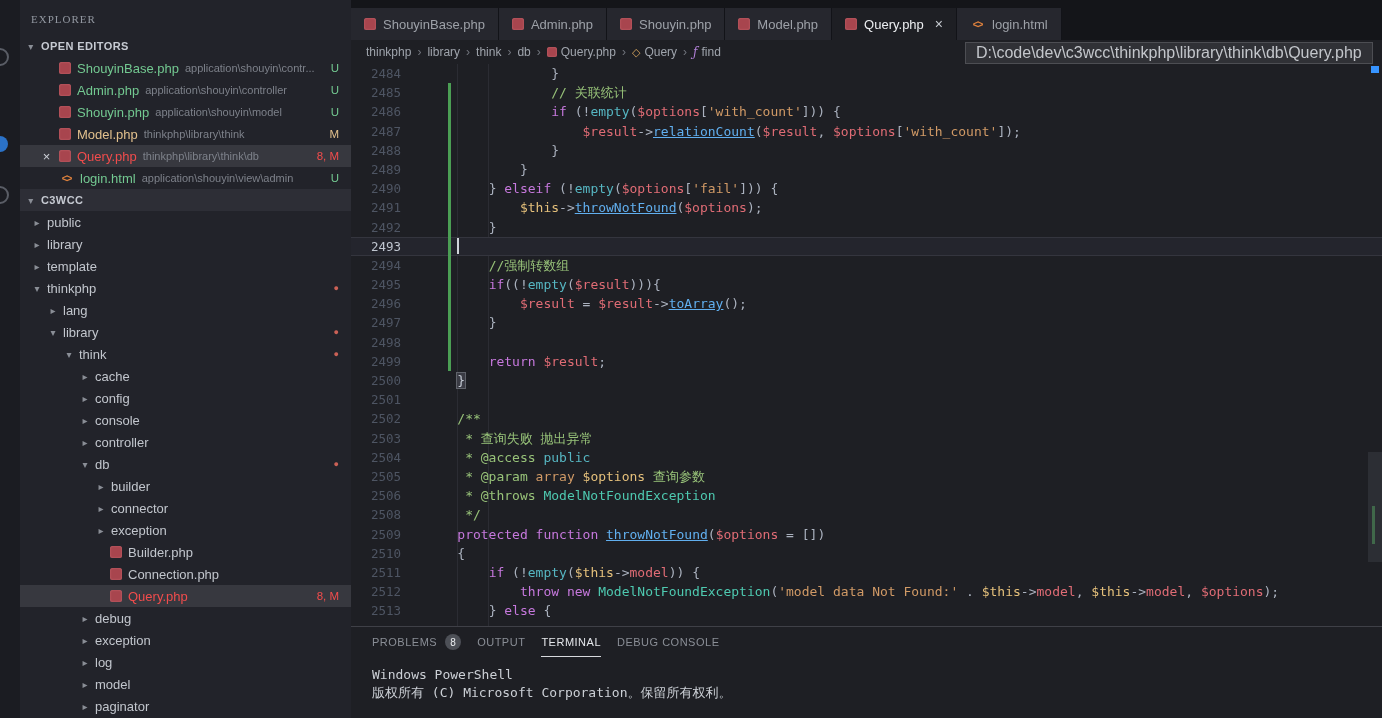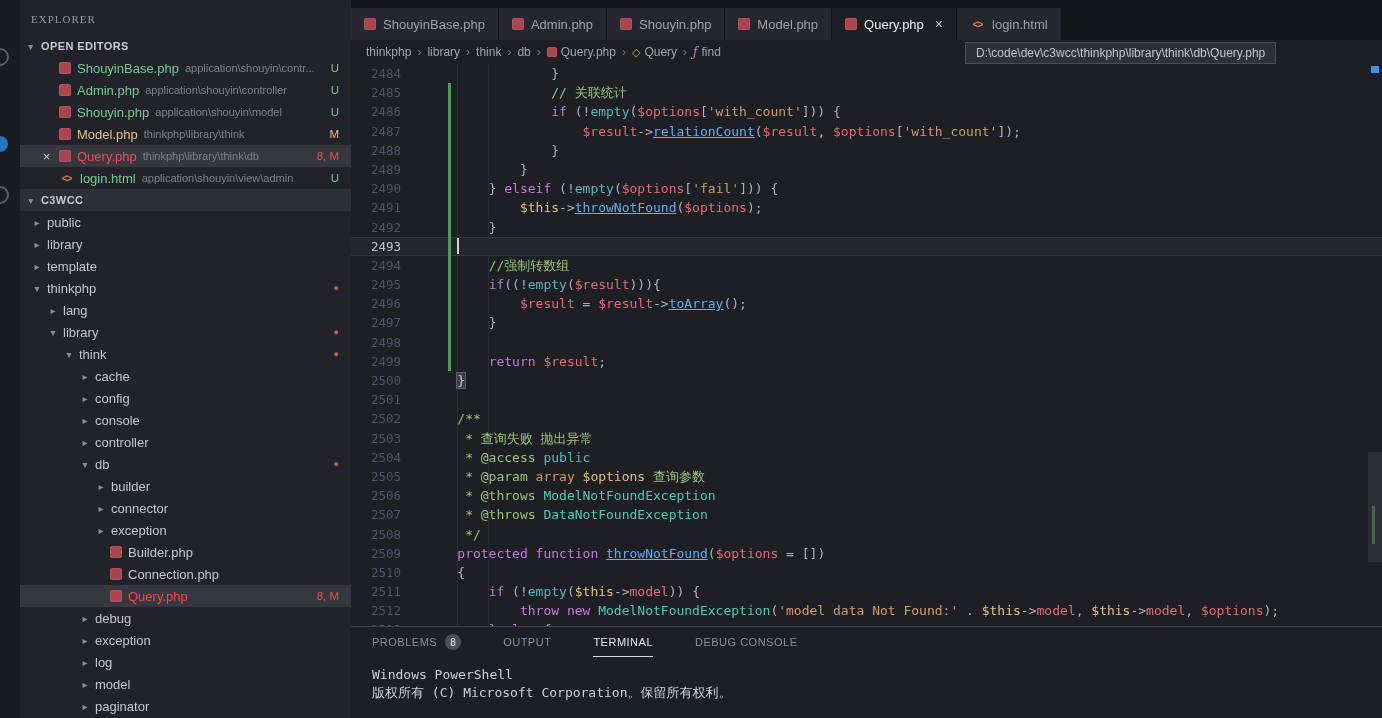--- a/index.html
+++ b/index.html
@@ -65,28 +65,28 @@
   .tk-s { color:#d19a66; } .tk-c { color:#98c379; } .tk-b { color:#56b6c2; }
   .tk-t { color:#4ec9b0; } .tk-y { color:#e5c07b;margin-top:12px; } .tk-p { color:#abb2bf; }
   .tk-pm { color:#c6ccd6; background:#3a3b44; outline:1px solid #60636b; }
   .overview-ruler { position:absolute; right:0; top:0; bottom:0; width:14px; }
   .sb-thumb { position:absolute; right:0; top:388px; width:14px; height:110px; background:rgba(121,125,135,0.16); }
   .sb-cursor-mark { position:absolute; right:3px; top:2px; width:8px; height:7px; background:#3794ff; }
   .sb-diff-mark { position:absolute; right:7px; top:442px; width:3px; height:38px; background:rgba(75,158,84,0.55); }
 
   
   .panel { height:92px; flex:none; background:#1e1f24; border-top:1px solid #3f4047; }
-  .panel-tabs { height:30px; display:flex; align-items:center; gap:42px; padding-left:21px; }
+  .panel-tabs { height:30px; display:flex; align-items:center; gap:16px; padding-left:21px; }
   .ptab { display:inline-flex; align-items:center; height:30px; font-size:11px; letter-spacing:0.5px; color:#8a8e96; cursor:pointer; }
   .ptab.active { color:#e5e7eb; border-bottom:1px solid #d8dade; }
   .badge { display:inline-flex; align-items:center; justify-content:center; width:16px; height:16px; margin-left:8px; border-radius:50%; background:#4d5057; color:#eceef1; font-size:10px; letter-spacing:0; }
   .terminal { padding:9px 0 0 21px; font-family:"DejaVu Sans Mono", monospace; font-size:13px; line-height:18px; color:#ccd0d6; }
 
   
-  .path-tooltip { position:absolute; left:965px; top:42px; height:22px; line-height:20px; padding:0 10px; background:#303136; border:1px solid #4d4e53; color:#c3c6cb; font-size:12px; white-space:nowrap; z-index:10; }
+  .path-tooltip { position:absolute; left:965px; top:42px; height:22px; line-height:20px; padding:0 10px; background:#303136; border:1px solid #4d4e53; color:#c3c6cb; font-size:16px; white-space:nowrap; z-index:10; }
 </style>
 </head>
 <body>
 
 <div class="app">
 
   <div class="activity-bar">
     <div class="ab-frag f1"></div>
     <div class="ab-badge"></div>
     <div class="ab-frag f2"></div>
@@ -422,24 +422,20 @@
             <span class="ln">2504</span>
             <pre class="codetext">    <span class="tk-c"> * @access </span><span class="tk-b">public</span></pre>
           </div>
           <div class="line">
             <span class="ln">2505</span>
             <pre class="codetext">    <span class="tk-c"> * @param </span><span class="tk-s">array</span><span class="tk-c"> </span><span class="tk-y">$options</span><span class="tk-c"> 查询参数</span></pre>
           </div>
           <div class="line">
             <span class="ln">2506</span>
             <pre class="codetext">    <span class="tk-c"> * @throws </span><span class="tk-t">ModelNotFoundException</span></pre>
-          </div>
-          <div class="line">
-            <span class="ln">2507</span>
-            <pre class="codetext">    <span class="tk-c"> * @throws </span><span class="tk-t">DataNotFoundException</span></pre>
           </div>
           <div class="line">
             <span class="ln">2508</span>
             <pre class="codetext">    <span class="tk-c"> */</span></pre>
           </div>
           <div class="line">
             <span class="ln">2509</span>
             <pre class="codetext">    <span class="tk-k">protected</span><span class="tk-p"> </span><span class="tk-k">function</span><span class="tk-p"> </span><span class="tk-f">throwNotFound</span><span class="tk-p">(</span><span class="tk-v">$options</span><span class="tk-p"> = [])</span></pre>
           </div>
           <div class="line">

